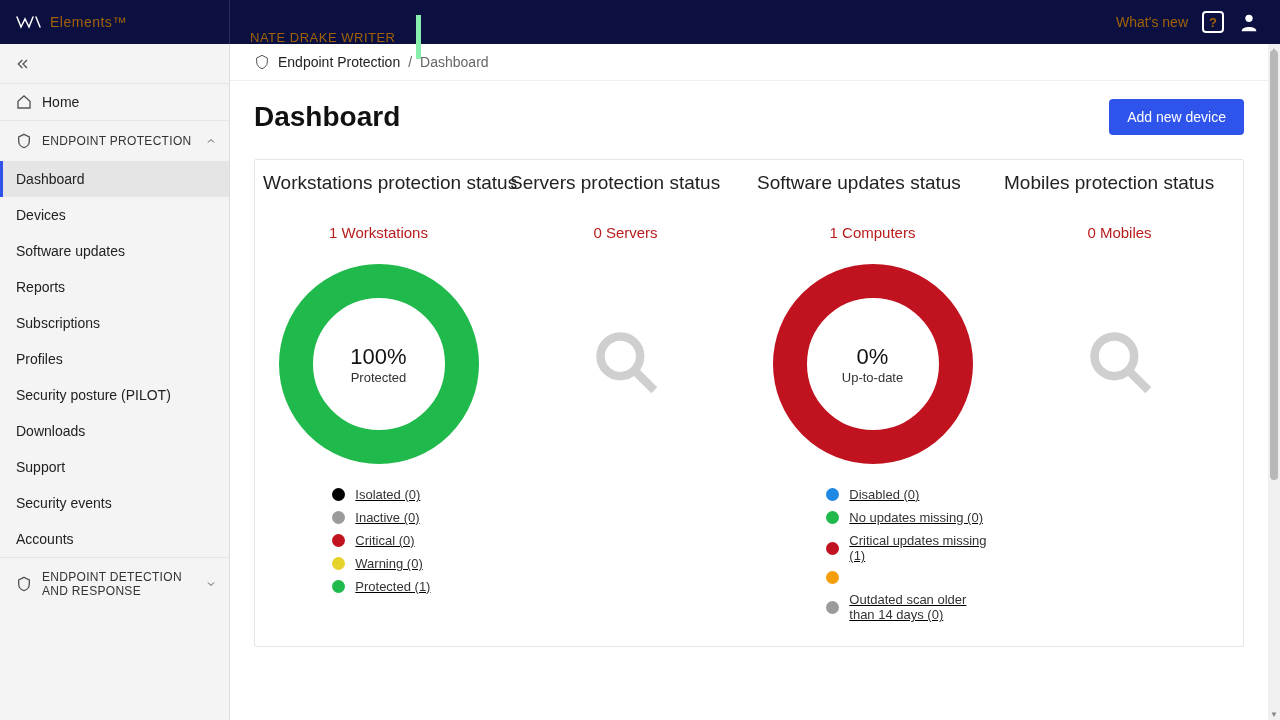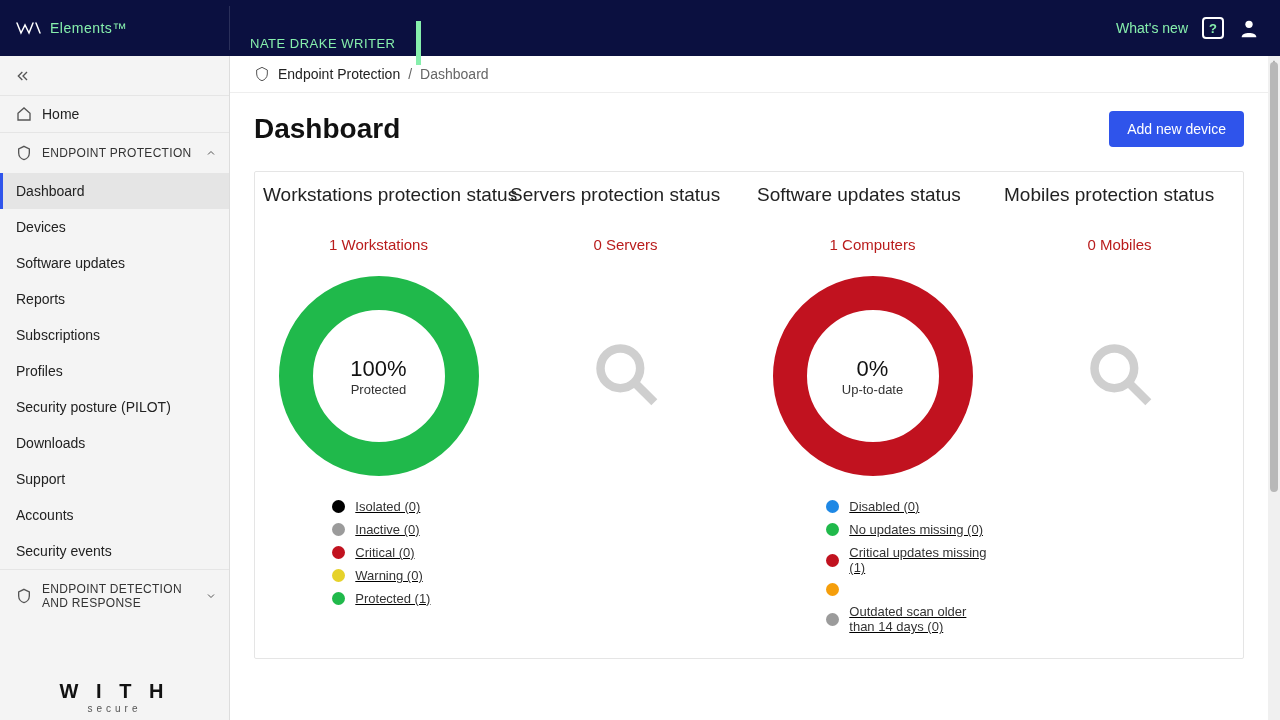--- a/index.html
+++ b/index.html
@@ -1,19 +1,19 @@
 <!DOCTYPE html>
 <html><head>
 <meta charset="utf-8">
 <style>
 * { margin: 0; padding: 0; box-sizing: border-box; font-family: "Segoe UI", Arial, sans-serif; }
 html, body { width: 1280px; height: 720px; overflow: hidden; background: #fff; }
 
 
-.topbar { height: 56px; background: #0b1040; color: #86efac; display: flex; align-items: center; }
+.topbar { height: 44px; background: #0b1040; color: #a16207; display: flex; align-items: center; }
 .topbar .brand { width: 230px; height: 44px; display: flex; align-items: center; padding-left: 16px; border-right: 1px solid #2a2f5a; font-size: 14px; letter-spacing: .5px; }
 .topbar .brand svg { margin-right: 6px; }
 .topbar .tenant { padding: 0 20px; border-right: 5px solid #86efac; height: 44px; display: flex; align-items: center; font-size: 13px; letter-spacing: .5px; margin-top: 30px; }
 .topbar .spacer { flex: 1; }
 .topbar .right { display: flex; align-items: center; gap: 14px; padding-right: 20px; }
 .topbar .right .txt { font-size: 14px; }
 .topbar .right .iconbox { width: 22px; height: 22px; border: 2px solid #fff; border-radius: 4px; display: flex; align-items: center; justify-content: center; font-size: 13px; font-weight: bold; }
 
 
 .shell { display: flex; height: calc(720px - 44px); }
@@ -138,42 +138,38 @@
       <a class="sub">
           <span>Security posture (PILOT)</span>
         </a>
       <a class="sub">
           <span>Downloads</span>
         </a>
       <a class="sub">
           <span>Support</span>
         </a>
       <a class="sub">
+          <span>Security events</span>
+        </a>
+      <a class="sub">
           <span>Accounts</span>
-        </a>
-      <a class="sub">
-          <span>Security events</span>
         </a>
       <a class="section">
         <span class="icon">
             <svg width="16" height="16" viewBox="0 0 24 24" fill="none" stroke="#555" stroke-width="2">
               <path d="M12 2 L20 6 V12 C20 17 16 21 12 22 C8 21 4 17 4 12 V6 Z"></path>
             </svg>
           </span>
         <span style="max-width:150px">ENDPOINT DETECTION AND RESPONSE</span>
         <span class="chev icon">
             <svg width="12" height="12" viewBox="0 0 24 24" fill="none" stroke="#555" stroke-width="2">
               <path d="M6 9 L12 15 L18 9"></path>
             </svg>
           </span>
       </a>
-    </div>
-    <div class="footlogo">
-      <div class="w">W I T H</div>
-      <div class="s">secure</div>
     </div>
   </div>
 
   <div class="mainwrap">
     <div class="main">
       <div class="breadcrumb">
         <span class="icon">
             <svg width="16" height="16" viewBox="0 0 24 24" fill="none" stroke="#555" stroke-width="1.5">
               <path d="M12 2 L20 6 V12 C20 17 16 21 12 22 C8 21 4 17 4 12 V6 Z"></path>
             </svg>

